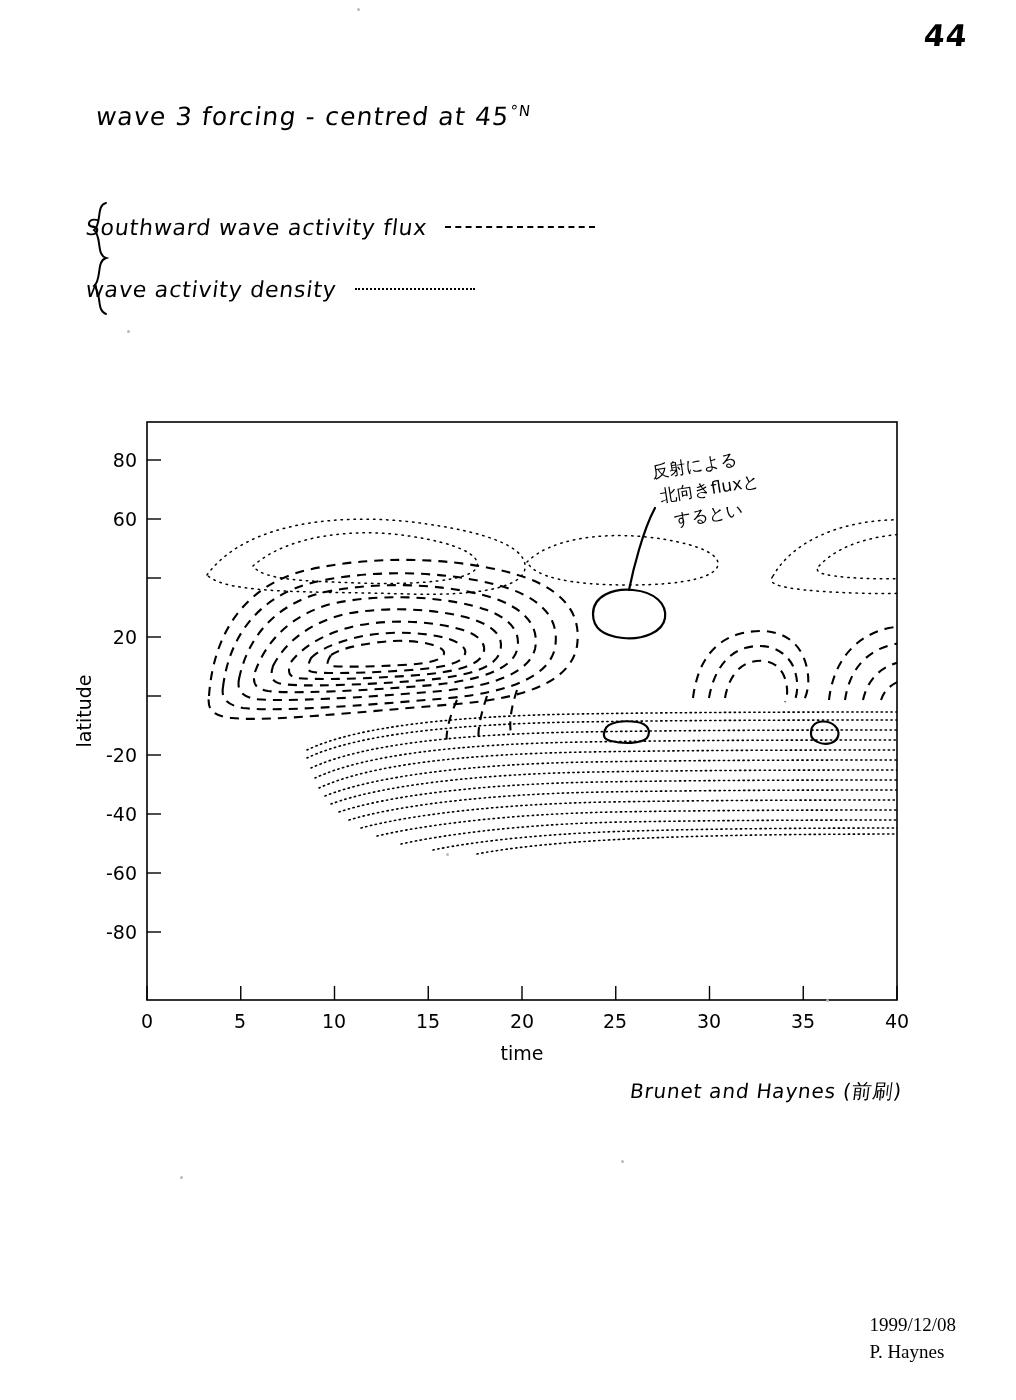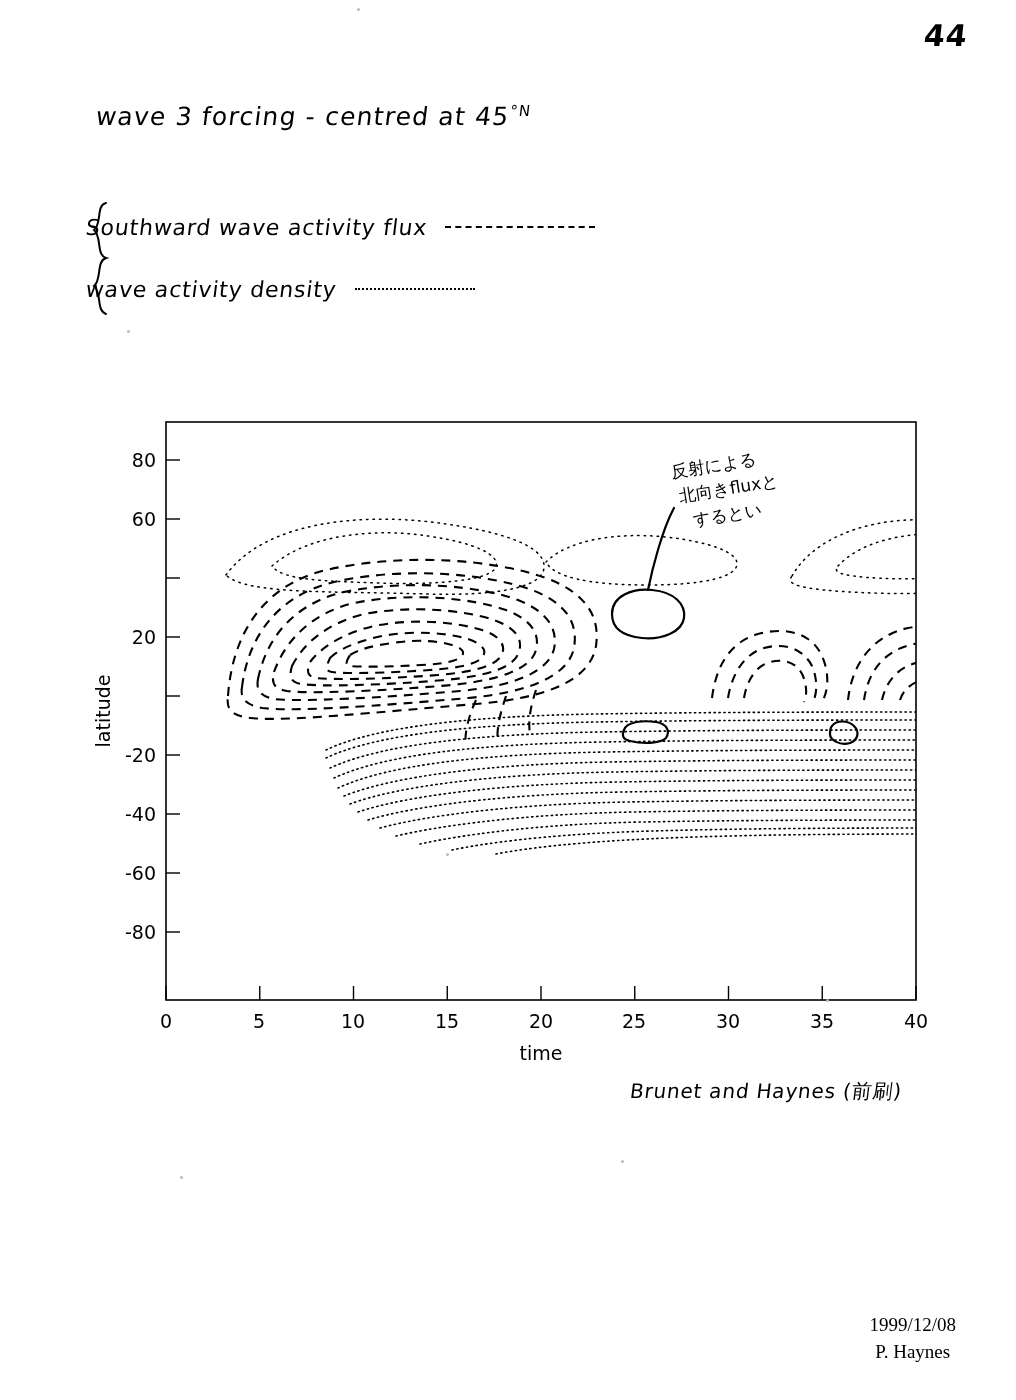--- a/index.html
+++ b/index.html
@@ -81,21 +81,21 @@
     position: absolute;
     left: 0px;
     top: 4px;
     width: 26px;
     height: 118px;
   }
 
   
   #plot-wrap {
     position: absolute;
-    left: 76px;
+    left: 57px;
     top: 400px;
     width: 900px;
     height: 680px;
   }
   #plot-svg { display: block; }
 
   
   #attribution {
     position: absolute;
     left: 630px;
@@ -103,21 +103,21 @@
     font-family: "DejaVu Sans", sans-serif;
     font-size: 20px;
     letter-spacing: 0.8px;
     transform: skewX(-7deg);
     white-space: nowrap;
   }
   #footer {
     position: absolute;
     right: 60px;
     bottom: 34px;
-    text-align: center;
+    text-align: left;
     font-size: 19px;
     line-height: 1.45;
   }
   
   .speck {
     position: absolute;
     background: #b9b9b9;
     border-radius: 50%;
   }
 </style>

